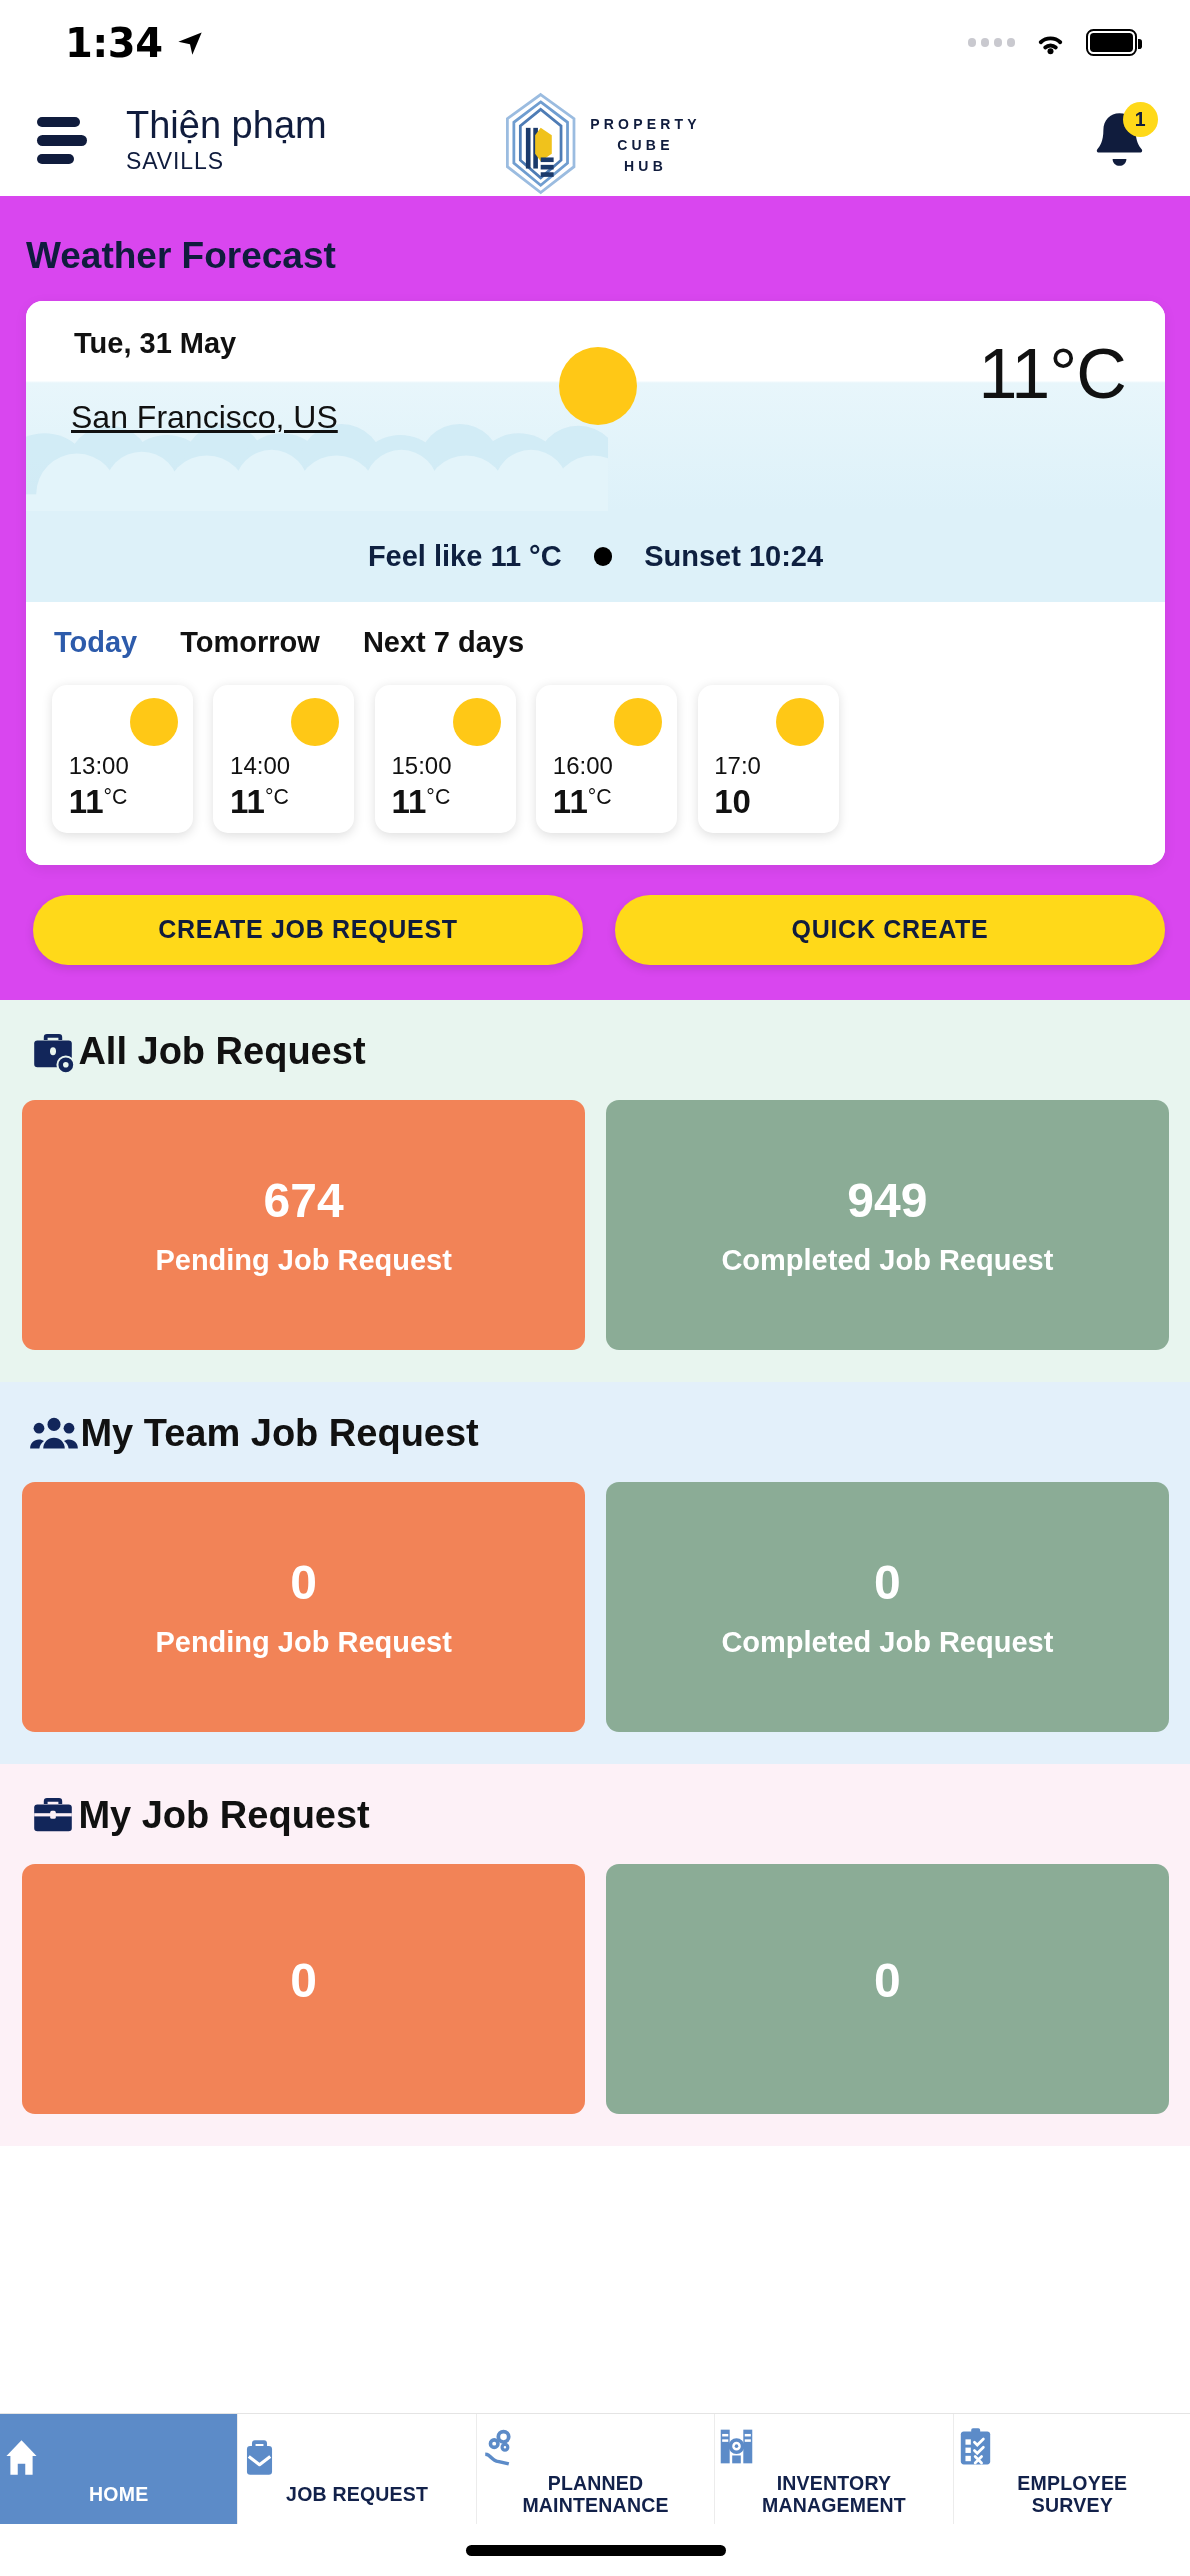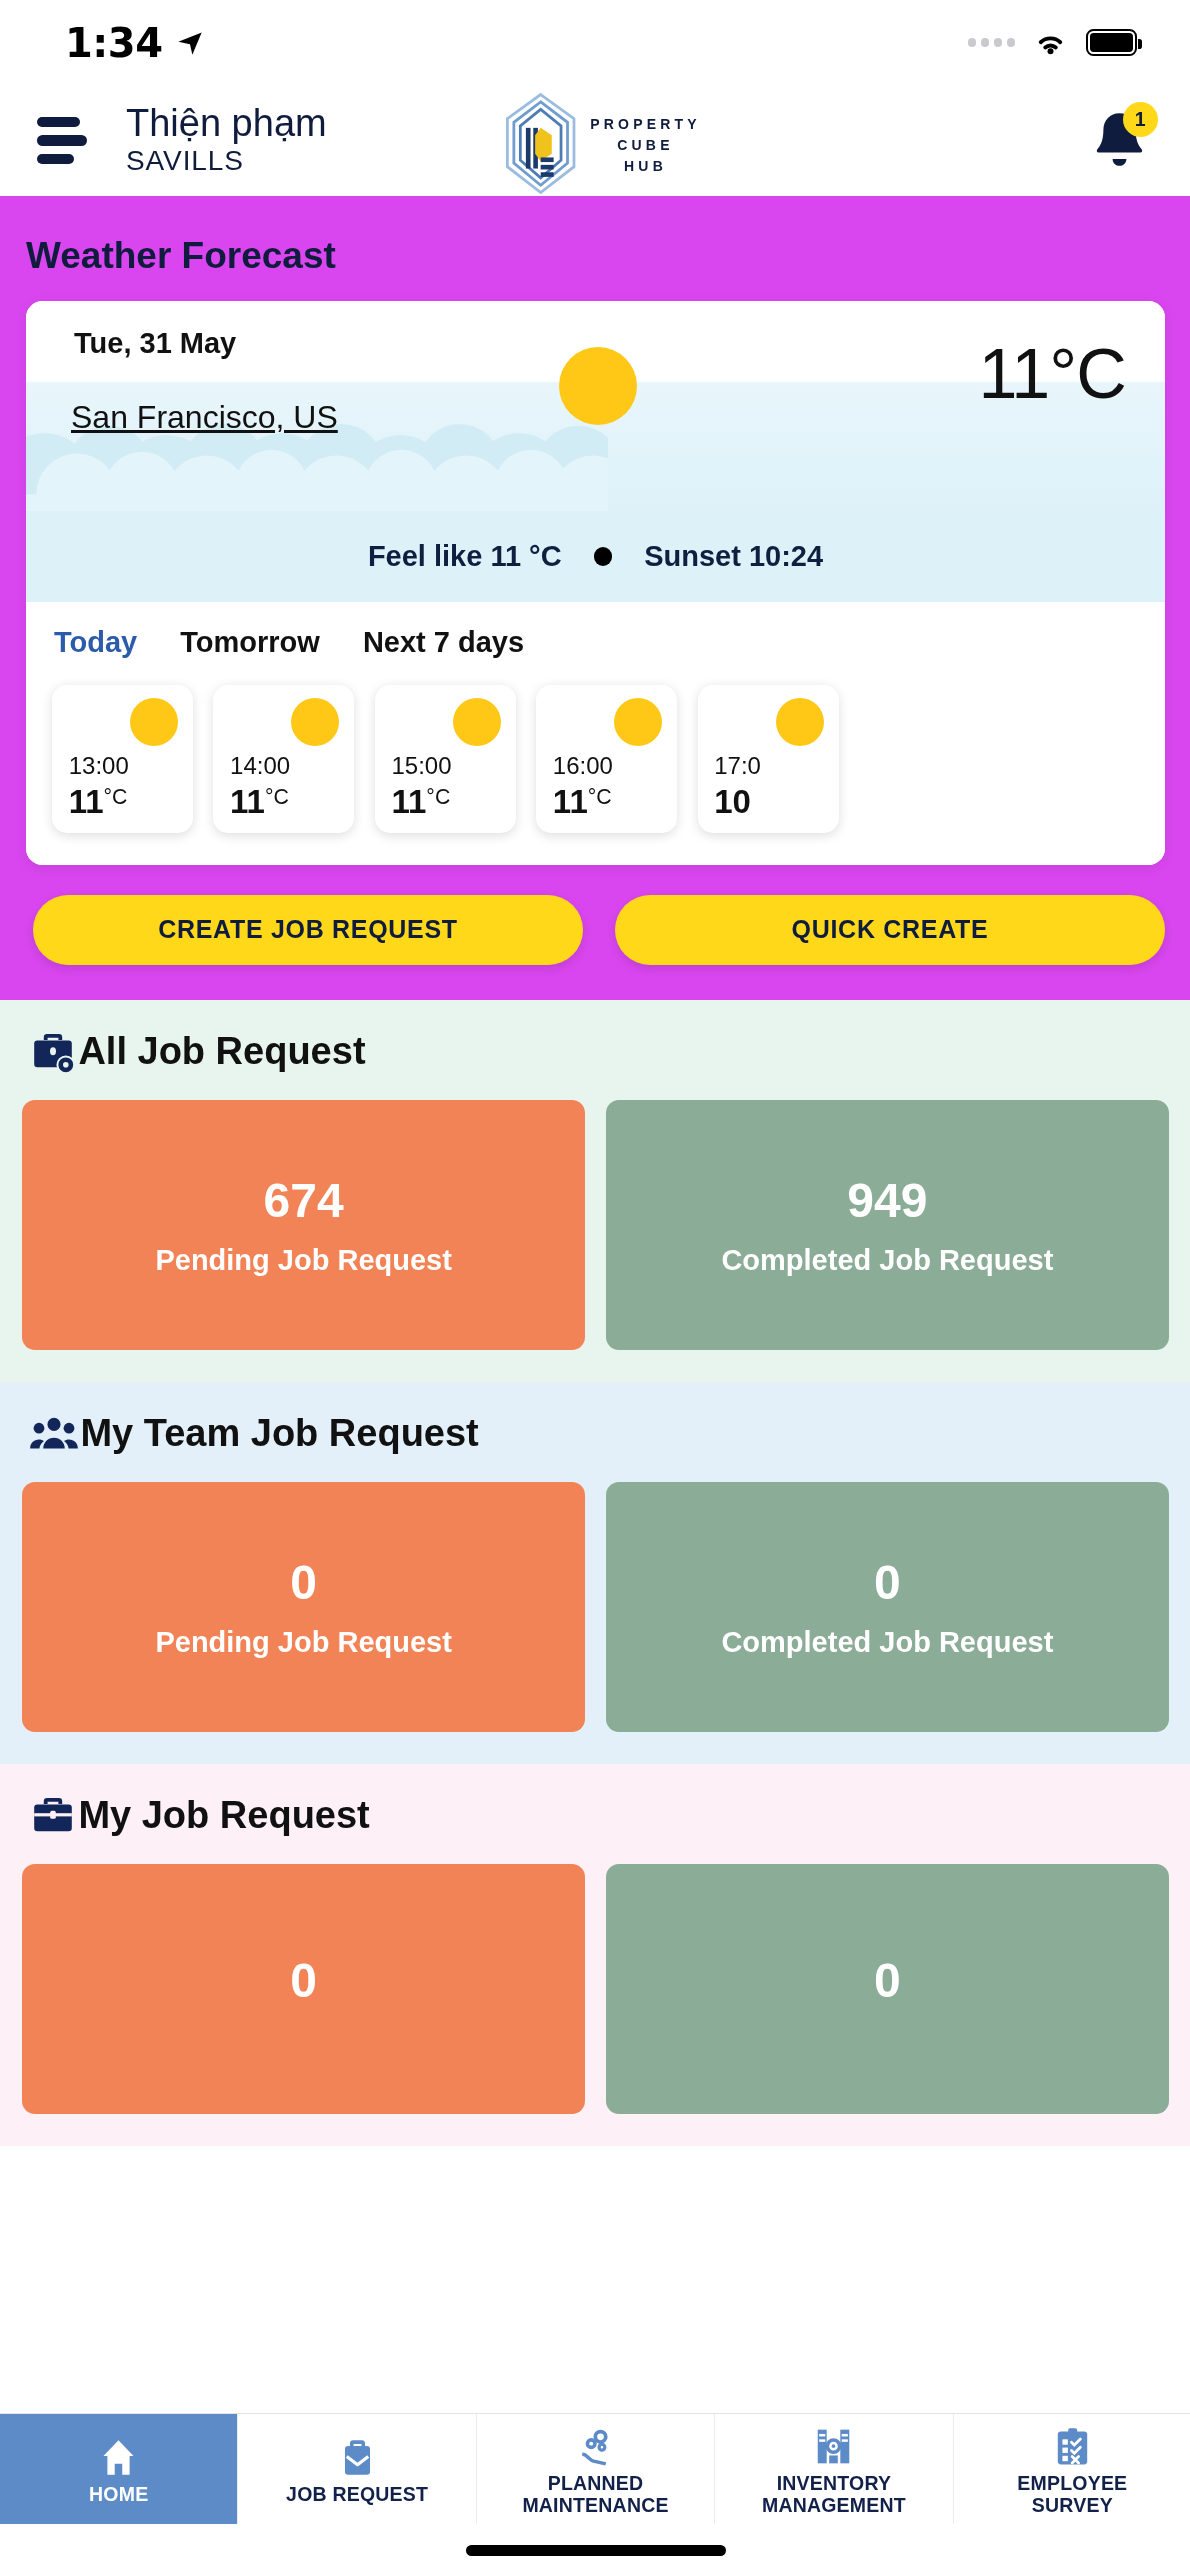--- a/index.html
+++ b/index.html
@@ -39,21 +39,21 @@
     height:111px; background:#fff; display:flex; align-items:center;
     padding:0 37px 0 37px; position:relative;
   }
   .burger{ width:50px; display:flex; flex-direction:column; gap:8.3px; cursor:pointer; }
   .burger i{ height:10.2px; border-radius:5.6px; background:#101c3d; display:block; }
   .burger i:nth-child(1){ width:43px; }
   .burger i:nth-child(2){ width:50px; }
   .burger i:nth-child(3){ width:37px; }
   .usernames{ margin-left:39px; }
   .uname{ font-size:38px; color:#101c3d; line-height:1.05; font-weight:400; }
-  .ucorp{ font-size:28px; color:#101c3d; letter-spacing:0.9px; margin-top:2px; }
+  .ucorp{ font-size:23px; color:#101c3d; letter-spacing:0.9px; margin-top:2px; }
   .brand{
     position:absolute; left:50%; transform:translateX(-50%);
     top:3.7px; display:flex; flex-direction:row; align-items:center;
   }
   .brand svg{ display:block; }
   .brandtxt{ text-align:center; margin-top:1.9px; }
   .brandtxt div{
     font-size:14px; letter-spacing:4.2px; color:#101c3d;
     font-weight:700; line-height:1.5;
   }
@@ -145,21 +145,21 @@
   .jcard.green{ background:#8bac96; }
   .jnum{ font-size:48px; font-weight:700; }
   .jlabel{ font-size:29px; font-weight:700; }
 
   
   .bottomnav{
     position:absolute; left:0; right:0; bottom:52px; height:111px;
     display:flex; background:#fff; border-top:0.9px solid #e4e4e4;
   }
   .nitem{
-    flex:1; display:flex; flex-direction:column; align-items:center;
+    flex:1; display:flex; flex-direction:column; 
     justify-content:center; gap:5.6px; border-right:0.9px solid #ececec;
     cursor:pointer; padding-top:3.7px;
   }
   .nitem:last-child{ border-right:0; }
   .nitem.on{ background:#5c8bc8; }
   .nlabel{
     font-size:19.5px; font-weight:700; color:#12214a; text-align:center;
     line-height:1.12; letter-spacing:0.2px;
   }
   .nitem.on .nlabel{ color:#fff; }

